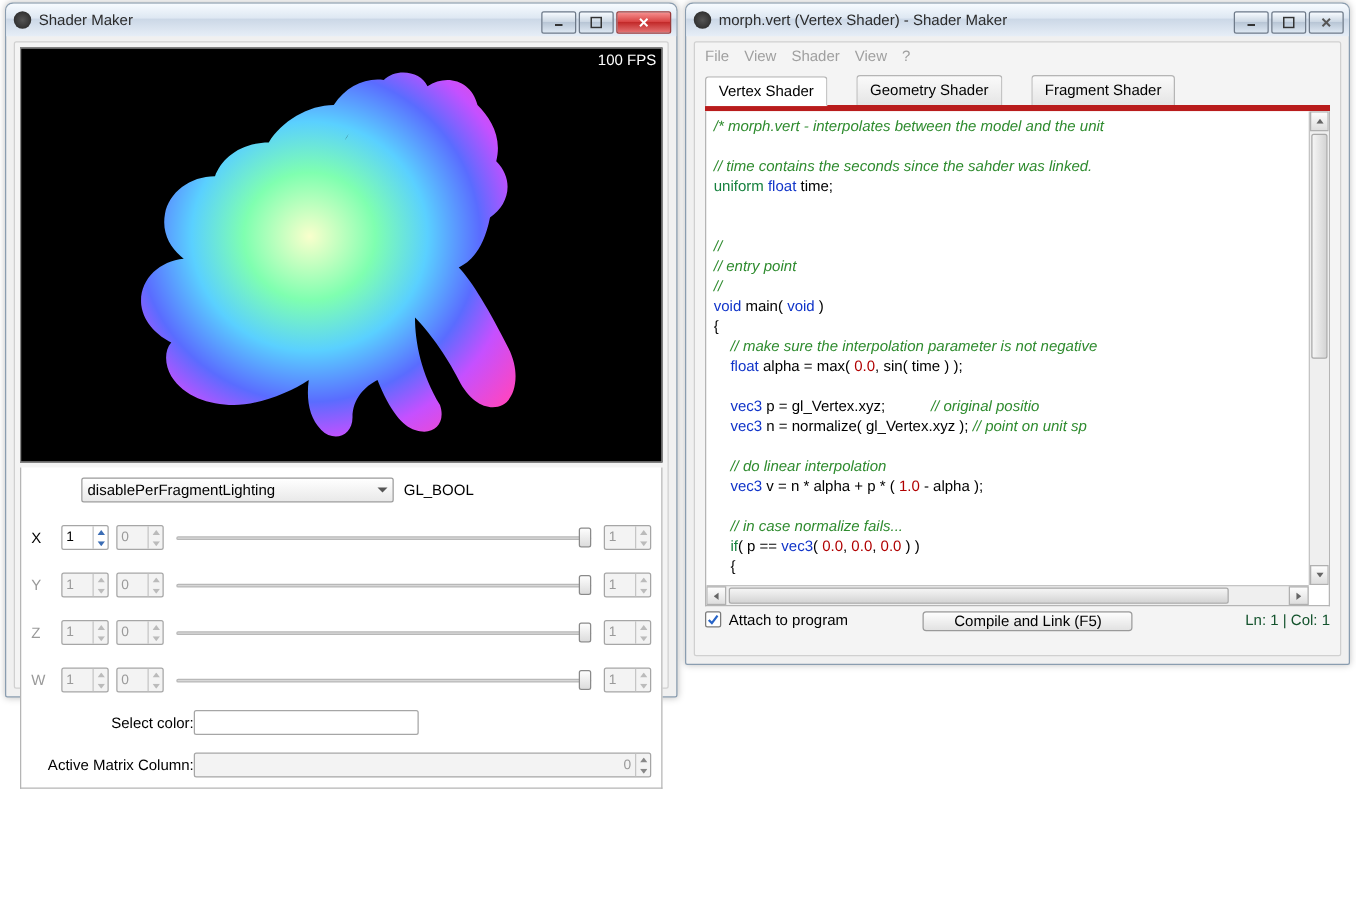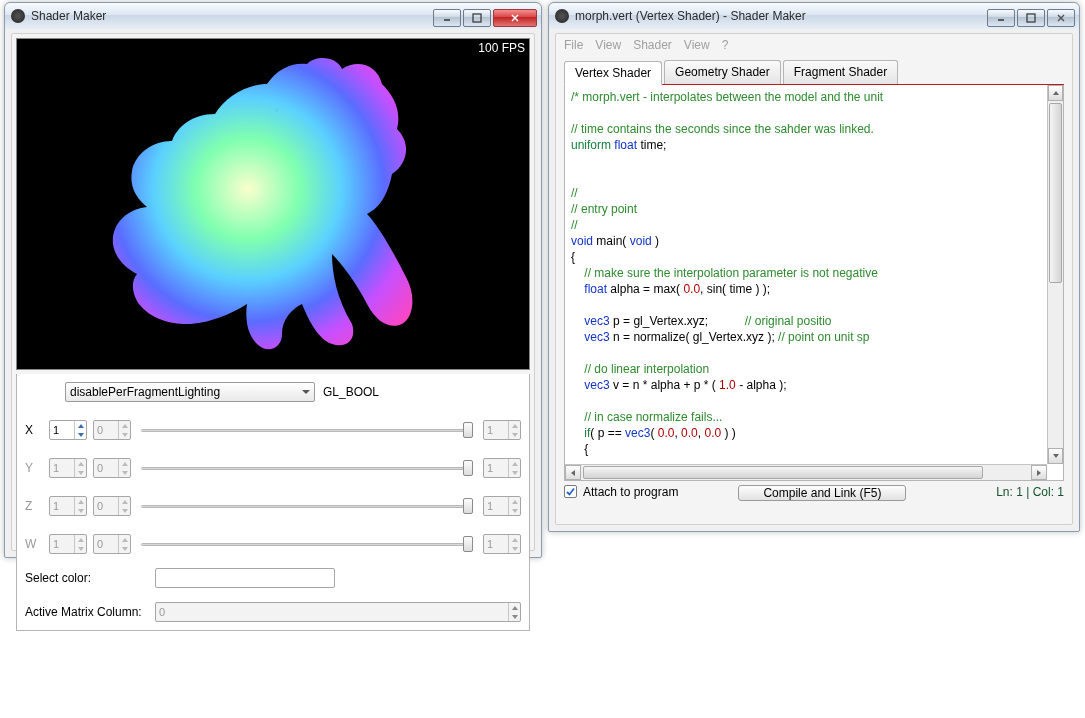--- a/index.html
+++ b/index.html
@@ -44,31 +44,31 @@
 .spin .val { flex: 1; padding: 0 3px; font-size: 11px; }
 .spin .arrows { width: 12px; height: 100%; border-left: 1px solid #c5c5c5; display: flex; flex-direction: column; }
 .spin .arrows div { flex: 1; display: flex; align-items: center; justify-content: center; }
 .spin .arrows svg { width: 6px; height: 4px; }
 .spin.dim { background: #f3f3f3; color: #9a9a9a; }
 
 .slider { flex: 1; height: 20px; position: relative; margin: 0 10px; }
 .slider-track { position: absolute; left: 0; right: 0; top: 9px; height: 3px; background: #d8d8d8; border: 1px solid #b8b8b8; border-radius: 2px; }
 .slider-thumb { position: absolute; right: 0; top: 2px; width: 10px; height: 16px; background: linear-gradient(#fdfdfd,#dcdcdc); border: 1px solid #8a8a8a; border-radius: 2px; }
 
-.field-row { display: flex; align-items: center; margin-top: 14px; }
+.field-row { display: flex; align-items: center; margin-top: 14px; text-align: right; }
 .field-row label { width: 130px; }
 .text-input { flex: 1; height: 20px; border: 1px solid #a6a6a6; background: #fff; border-radius: 2px; }
 
 
 #win-right { left: 548px; top: 2px; width: 532px; height: 530px; }
 .menubar { display: flex; gap: 12px; padding: 4px 8px; color: #a0a0a0; }
-.right-tabs { display: flex; margin: 4px 8px 0 8px; border-bottom: 1px solid #b91c1c; }
+.right-tabs { display: flex; margin: 4px 8px 0 8px; border-bottom: 5px solid #b91c1c; gap: 21px; }
 .editor { margin: 0 8px 4px 8px; border: 1px solid #b5b5b5; border-top: none; background: #fff; height: 396px; position: relative; overflow: hidden; }
 .code { font-family: "Courier New", monospace; font-size: 13px; white-space: pre; padding: 4px 6px; line-height: 16px; }
-.c-comm { color: #2e8b2e; }
+.c-comm { color: #2e8b2e; font-style: italic; }
 .c-kw { color: #15803d; }
 .c-type { color: #1034c9; }
 .c-num { color: #b00000; }
 .editor .hscroll { position: absolute; left: 0; right: 16px; bottom: 0; height: 16px; background: #efefef; border-top: 1px solid #c4c4c4; }
 .editor .hscroll .sbtn { position: absolute; top: 0; width: 16px; height: 15px; background: linear-gradient(#fdfdfd,#dedede); border: 1px solid #b0b0b0; display: flex; align-items: center; justify-content: center; }
 .editor .hscroll .sbtn.l { left: 0; }
 .editor .hscroll .sbtn.r { right: 0; }
 .editor .hscroll .thumb { position: absolute; left: 18px; width: 400px; top: 1px; height: 13px; background: linear-gradient(#f5f5f5,#d4d4d4); border: 1px solid #a8a8a8; border-radius: 2px; }
 .editor .vscroll { position: absolute; right: 0; top: 0; bottom: 16px; width: 16px; background: #efefef; border-left: 1px solid #c4c4c4; }
 .editor .vscroll .sbtn { position: absolute; left: 0; width: 15px; height: 16px; background: linear-gradient(#fdfdfd,#dedede); border: 1px solid #b0b0b0; display:flex;align-items:center;justify-content:center;}

